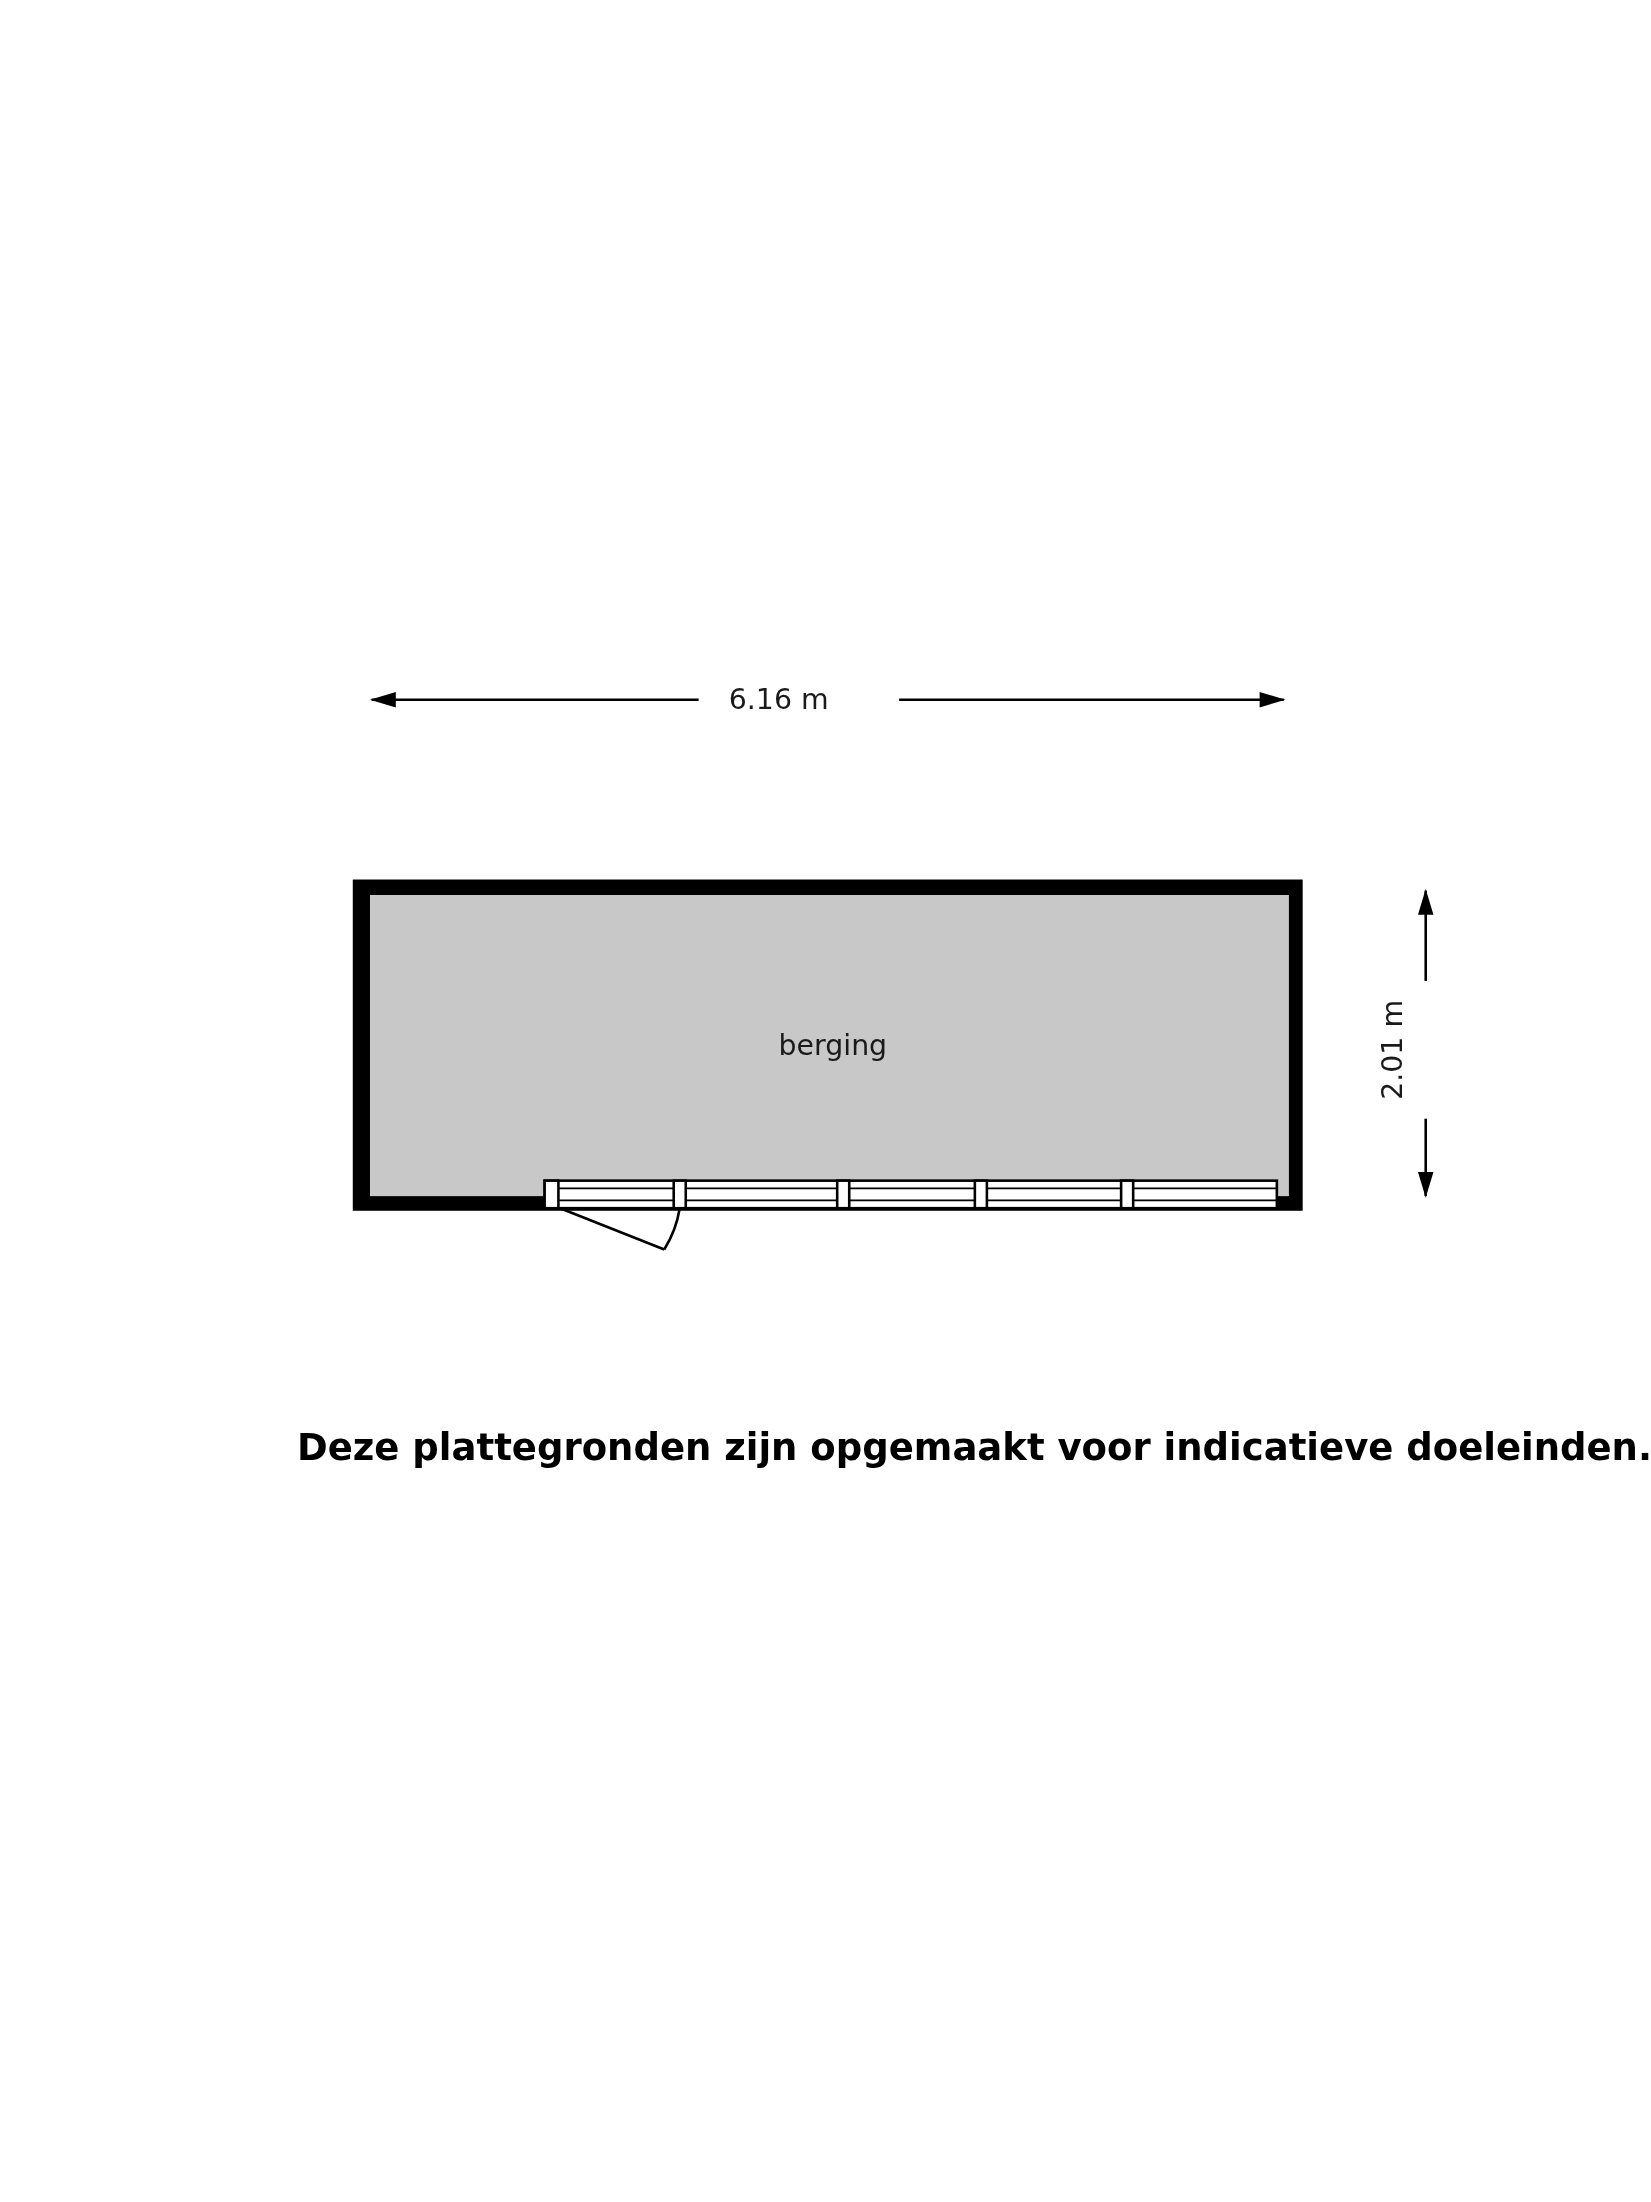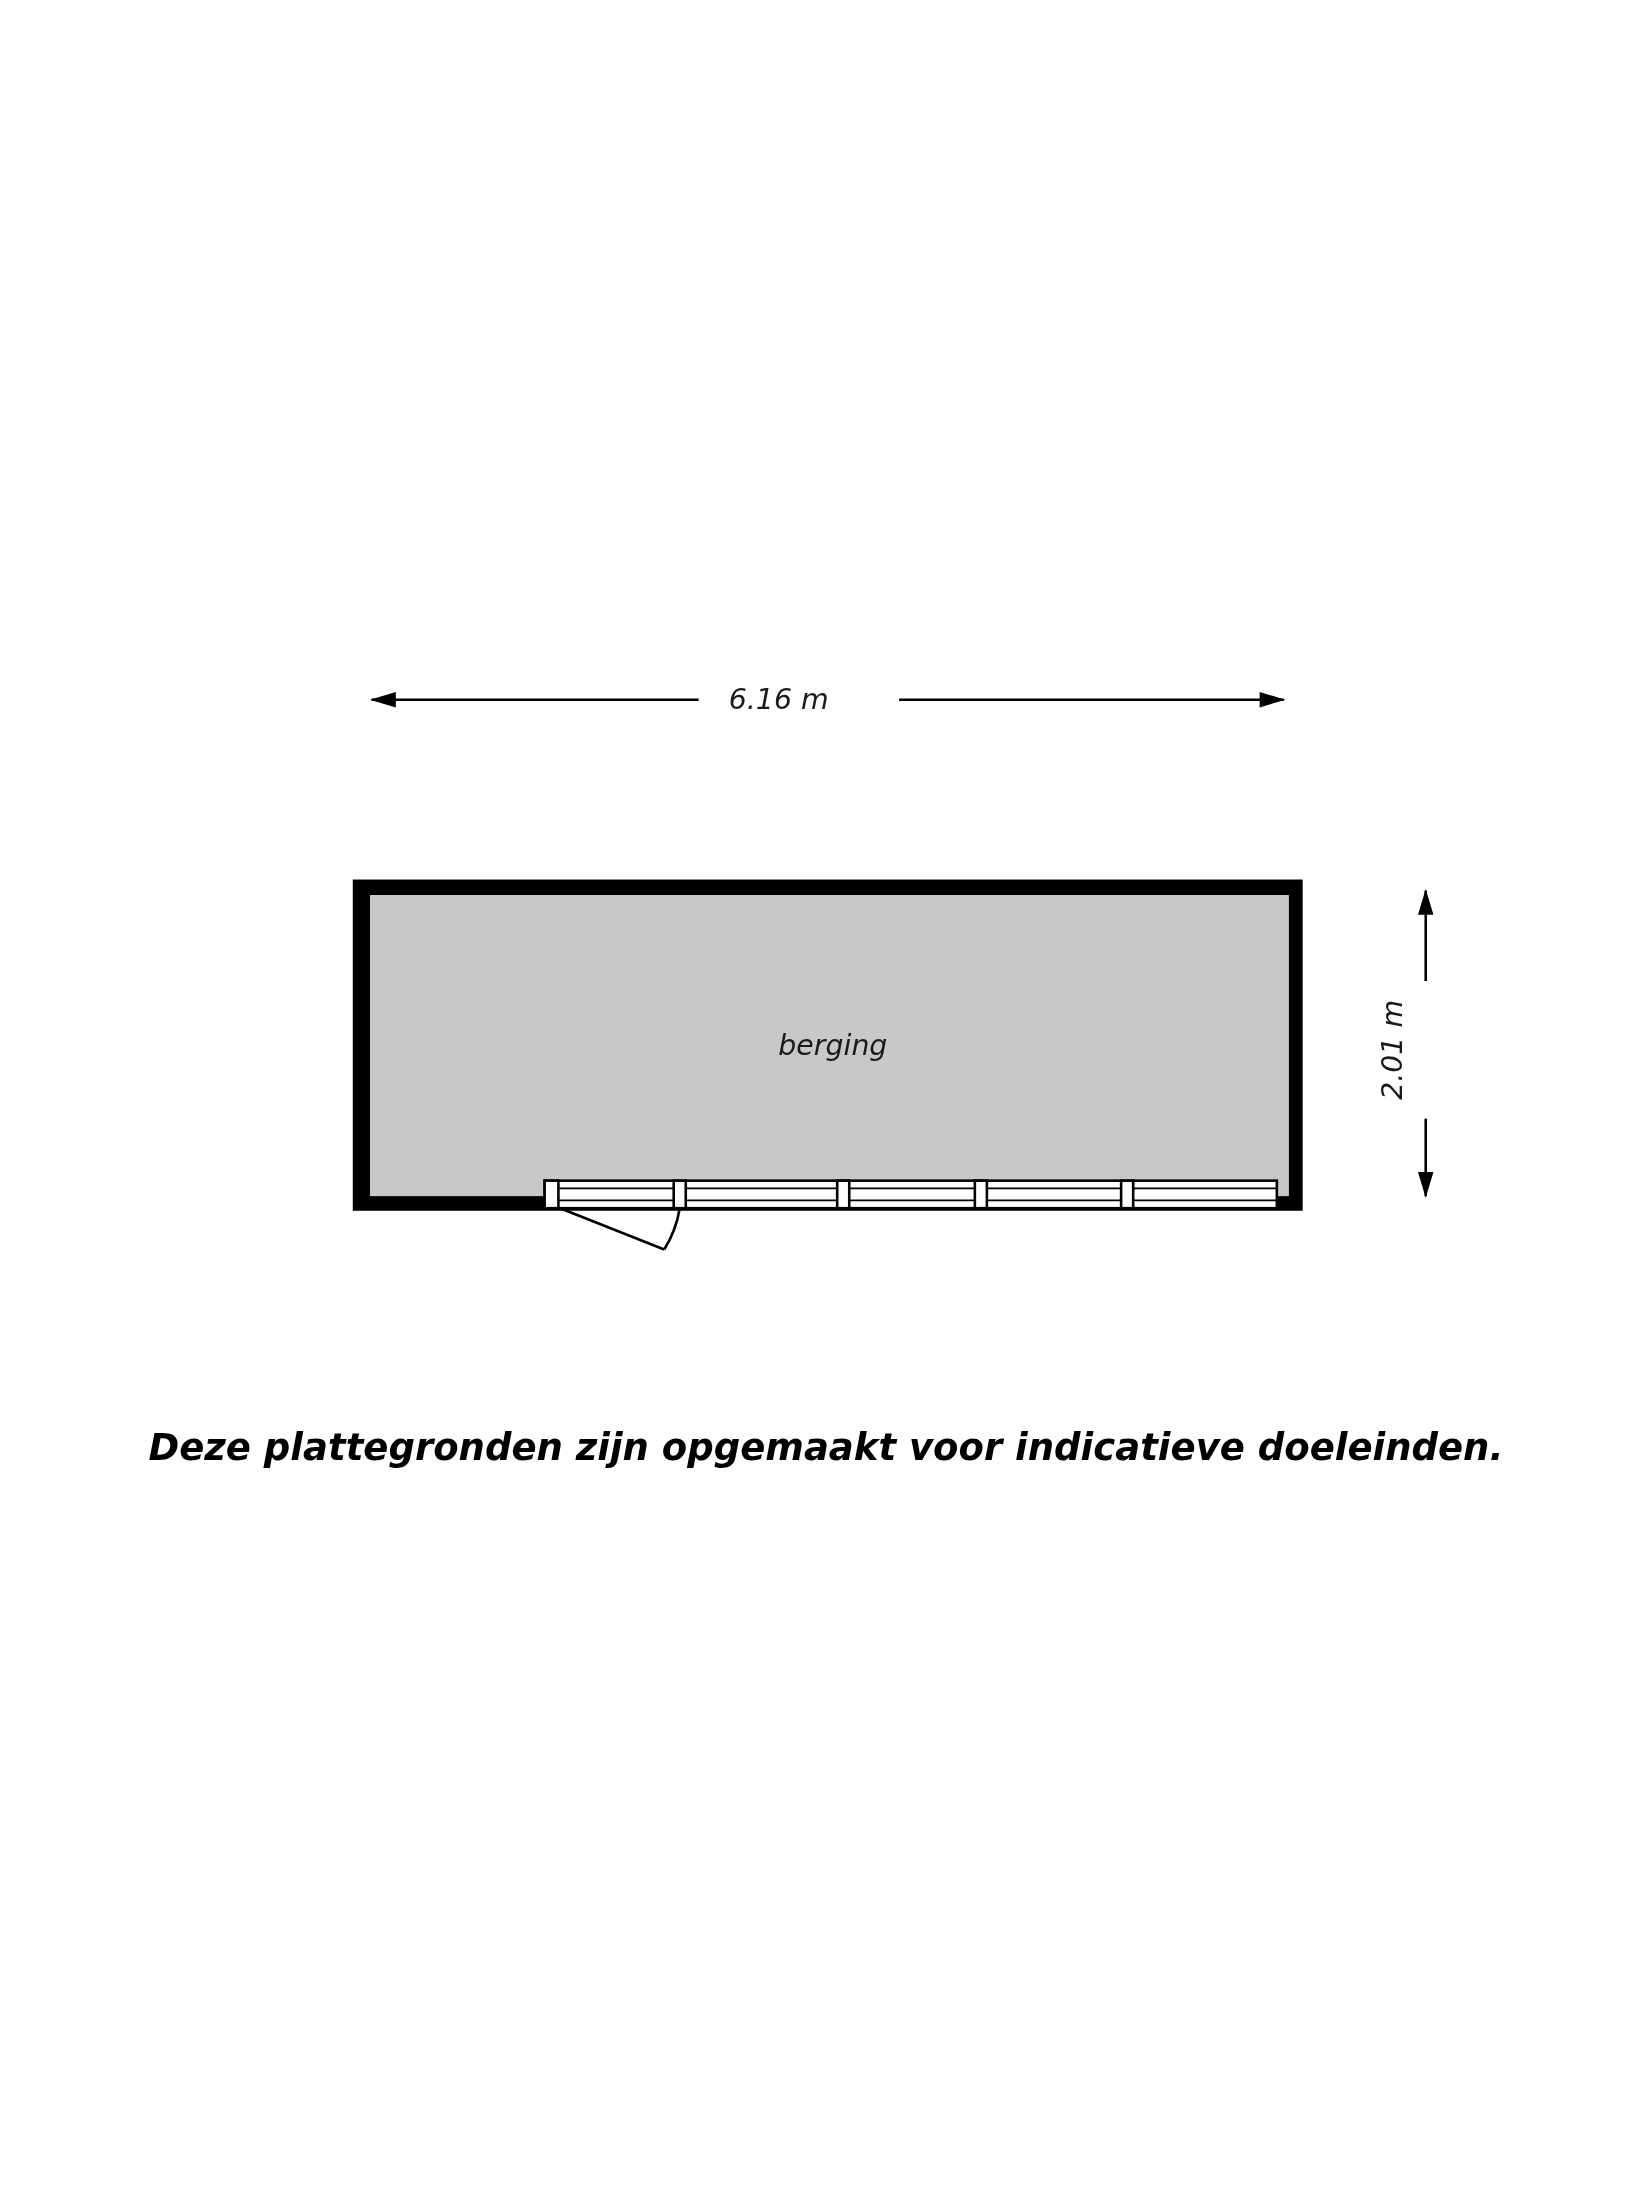--- a/index.html
+++ b/index.html
@@ -13,36 +13,35 @@
     position: relative;
     font-family: "DejaVu Sans", "Liberation Sans", sans-serif;
     overflow: hidden;
   }
   #floorplan-root {
     position: absolute;
     left: 0;
     top: 0;
     width: 1652px;
     height: 2203px;
-    font-style: italic;
   }
   .fp-svg {
     position: absolute;
     left: 0;
     top: 0;
     width: 1652px;
     height: 2203px;
     display: block;
   }
   .disclaimer {
     position: absolute;
     left: 0;
     top: 1424px;
     width: 1652px;
-    text-align: center;
+    text-align: right;
     font-size: 37px;
     font-weight: bold;
     color: #000000;
     line-height: 1.32;
     letter-spacing: 0px;
   }
   .disclaimer-line {
     display: block;
     white-space: nowrap;
   }

